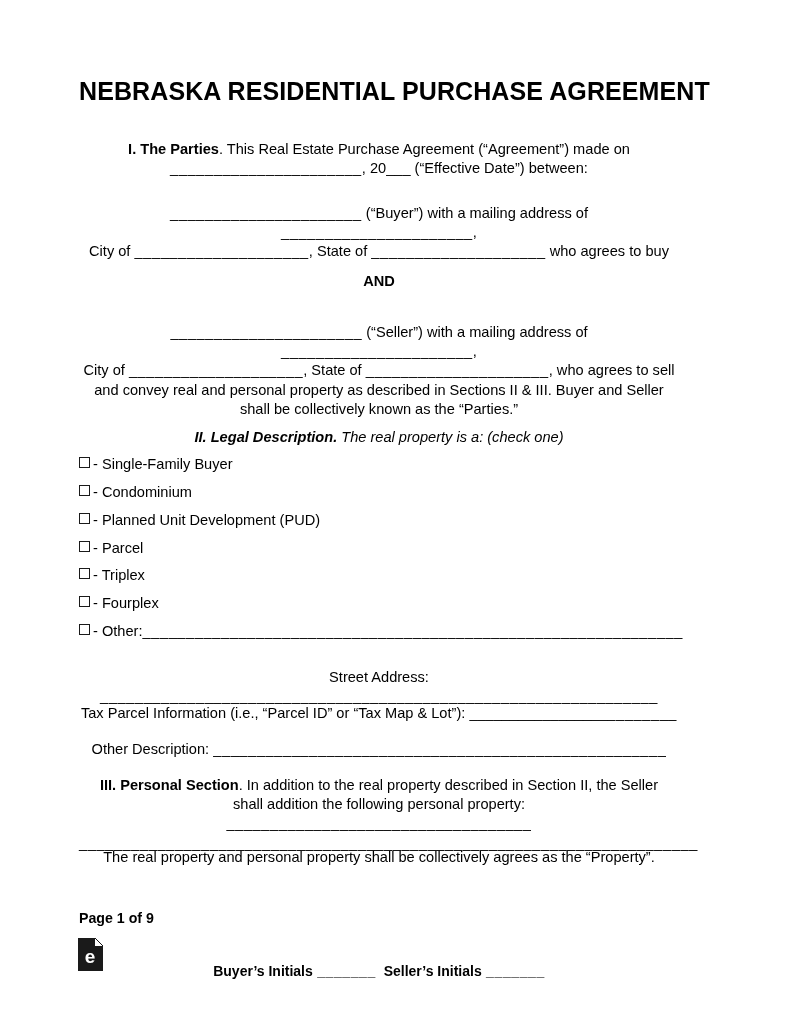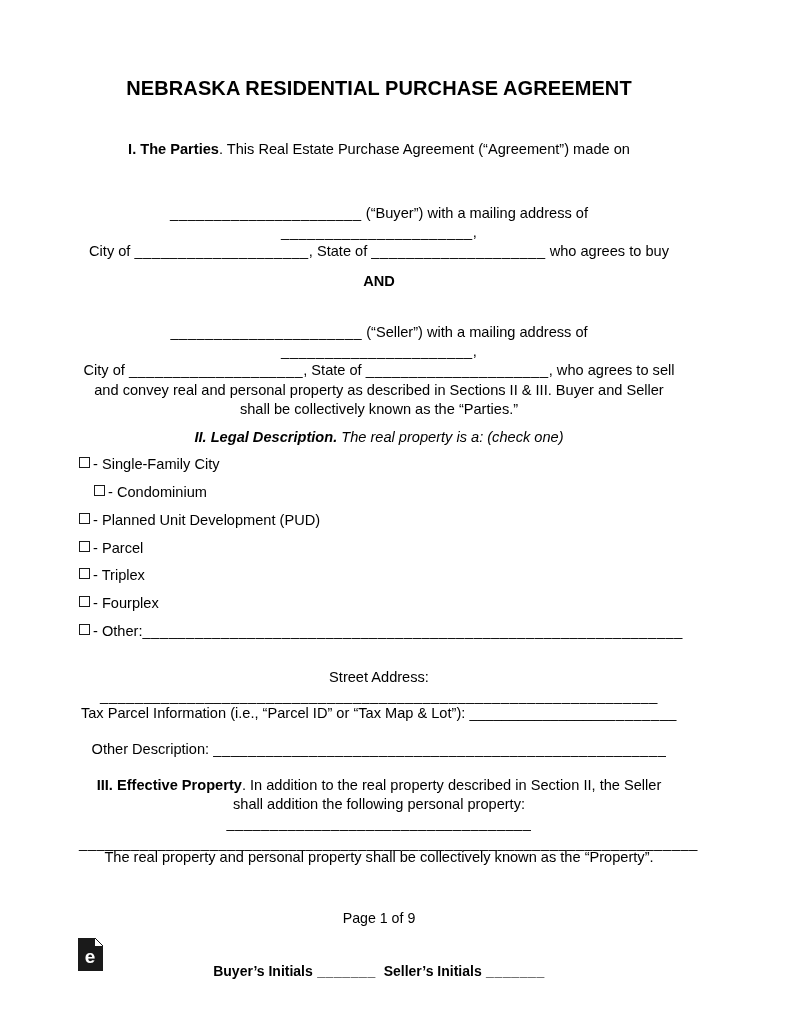--- a/index.html
+++ b/index.html
@@ -20,21 +20,21 @@
     box-sizing: border-box;
   }
   .content {
     position: absolute;
     left: 79px;
     top: 0;
     width: 600px;
   }
   .doc-title {
     text-align: center;
-    font-size: 20px;
+    font-size: 25px;
     font-weight: bold;
     letter-spacing: 0.1px;
     margin: 0;
     padding: 0;
     position: absolute;
     left: 0;
     top: 76px;
     width: 600px;
     white-space: nowrap;
     line-height: 1.2;
@@ -74,22 +74,23 @@
     left: 78px;
     top: 938px;
     width: 25px;
     height: 33px;
   }
   .page-num {
     position: absolute;
     left: 0;
     top: 910px;
     width: 600px;
-    text-align: center;
+    text-align: left;
     font-size: 14.2px;
+    font-weight: bold;
   }
   .initials {
     position: absolute;
     left: 0;
     top: 963px;
     width: 600px;
     text-align: center;
     font-size: 14px;
     font-weight: bold;
     white-space: nowrap;
@@ -100,20 +101,21 @@
 </head>
 <body>
 
 <div class="page">
   <div class="content">
 
     <div class="doc-title">NEBRASKA RESIDENTIAL PURCHASE AGREEMENT</div>
 
     <div class="blk" style="top:140px;">
       <div><b>I. The Parties</b><span>. This Real Estate Purchase Agreement (“Agreement”) made on</span></div>
+      <div><span class="dash">______________________</span><span>, 20___ (“Effective Date”) between:</span></div>
     </div>
 
     <div class="blk" style="top:204px;">
       <div><span class="dash">______________________</span><span> (“Buyer”) with a mailing address of </span><span class="dash">______________________</span><span>,</span></div>
       <div class="nowrap"><span>City of </span><span class="dash">____________________</span><span>, State of </span><span class="dash">____________________</span><span> who agrees to buy</span></div>
     </div>
 
     <div class="blk" style="top:272px;">
       <b>AND</b>
     </div>
@@ -124,23 +126,23 @@
       <div>and convey real and personal property as described in Sections II &amp; III. Buyer and Seller</div>
       <div>shall be collectively known as the “Parties.”</div>
     </div>
 
     <div class="blk" style="top:428px;font-style:italic;">
       <div><b>II. Legal Description.</b><span> The real property is a: (check one)</span></div>
     </div>
 
     <div class="cb-row" style="top:455px;">
       <span class="cbox"></span><span>-</span>
-      <span>Single-Family City</span>
-    </div>
-    <div class="cb-row" style="top:483px;margin-left:15px;">
+      <span>Single-Family Buyer</span>
+    </div>
+    <div class="cb-row" style="top:483px;">
       <span class="cbox"></span><span>-</span>
       <span>Condominium</span>
     </div>
     <div class="cb-row" style="top:511px;">
       <span class="cbox"></span><span>-</span>
       <span>Planned Unit Development (PUD)</span>
     </div>
     <div class="cb-row" style="top:539px;">
       <span class="cbox"></span><span>-</span>
       <span>Parcel</span>
@@ -164,27 +166,27 @@
 
     <div class="blk" style="top:704px;">
       <span>Tax Parcel Information (i.e., “Parcel ID” or “Tax Map &amp; Lot”): </span><span>_________________</span><span class="dash">________</span>
     </div>
 
     <div class="blk" style="top:740px;">
       <span>Other Description: </span><span class="dash">____________________________________________________</span>
     </div>
 
     <div class="blk" style="top:776px;">
-      <div><b>III. Effective Property</b><span>. In addition to the real property described in Section II, the Seller</span></div>
+      <div><b>III. Personal Section</b><span>. In addition to the real property described in Section II, the Seller</span></div>
       <div><span>shall addition the following personal property: </span><span class="dash">___________________________________</span></div>
       <div><span class="dash">_______________________________________________________________________</span></div>
     </div>
 
     <div class="blk" style="top:848px;">
-      <span>The real property and personal property shall be collectively known as the “Property”.</span>
+      <span>The real property and personal property shall be collectively agrees as the “Property”.</span>
     </div>
 
     <div class="blk" style="top:882px;">
     </div>
 
     <div class="page-num">Page 1 of 9</div>
 
     <div class="initials">
       <span>Buyer’s Initials</span><span class="gap">&nbsp;</span><span class="dash">_______</span><span>&nbsp;&nbsp;</span><span>Seller’s Initials</span><span class="gap">&nbsp;</span><span class="dash">_______</span>
     </div>

